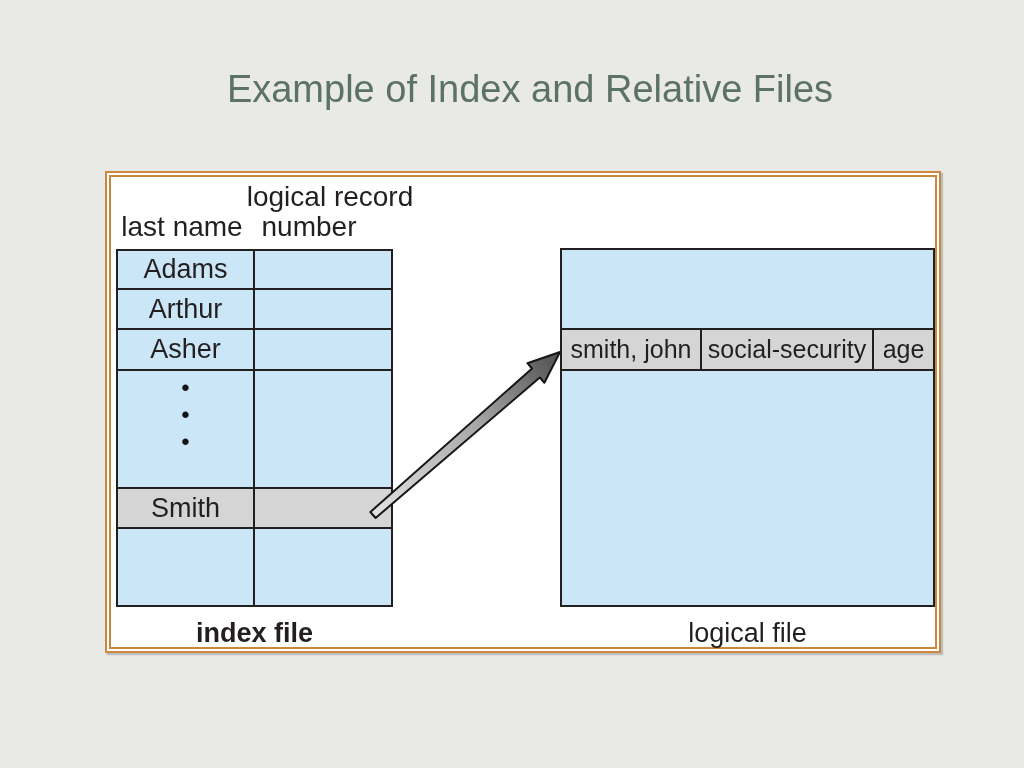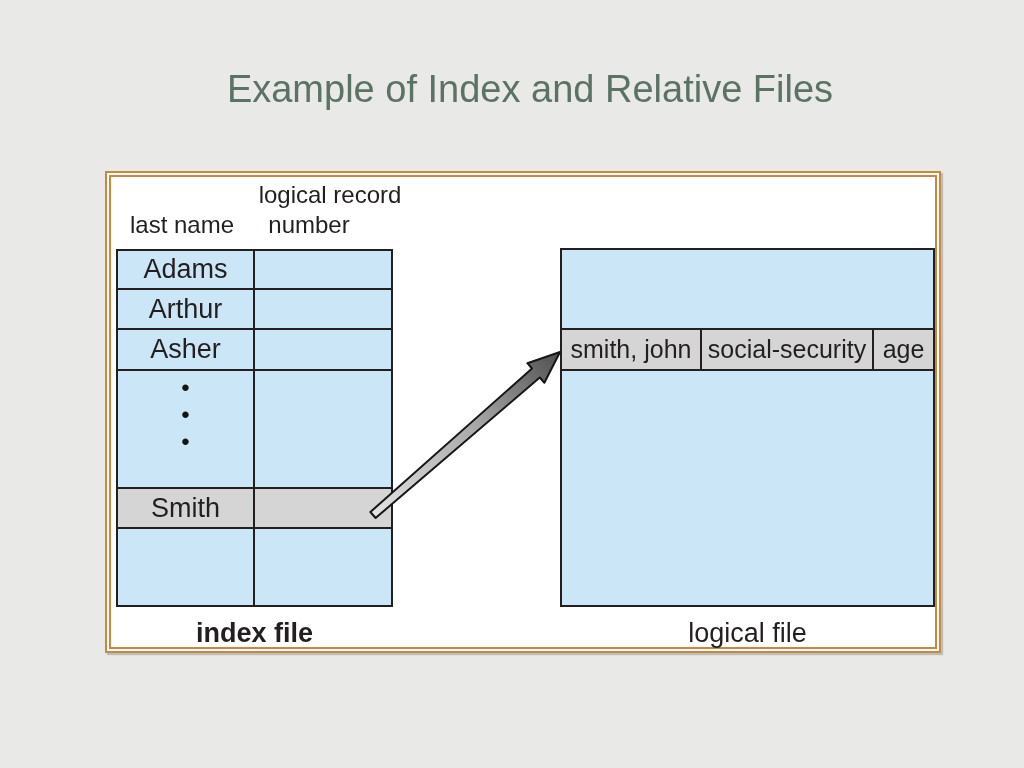--- a/index.html
+++ b/index.html
@@ -30,21 +30,21 @@
     padding:2px;
     box-shadow:2px 2px 1px rgba(110,110,110,0.35);
   }
   .frame-inner{
     box-sizing:border-box;width:100%;height:100%;
     border:2px solid #c9883d;
     background:#ffffff;
   }
 
   
-  .hdr{position:absolute;font-size:24px;color:#231f20;white-space:nowrap;}
+  .hdr{position:absolute;font-size:28px;color:#231f20;white-space:nowrap;}
   .hdr-logical{left:245px;top:181px;width:170px;text-align:center;}
   .hdr-lastname{left:118px;top:211px;width:128px;text-align:center;}
   .hdr-number{left:253px;top:211px;width:112px;text-align:center;}
 
   
   .index-table{
     position:absolute;left:116px;top:249px;width:277px;height:358px;
     box-sizing:border-box;border:2px solid #231f20;
     display:flex;flex-direction:column;
     background:#cbe6f7;

